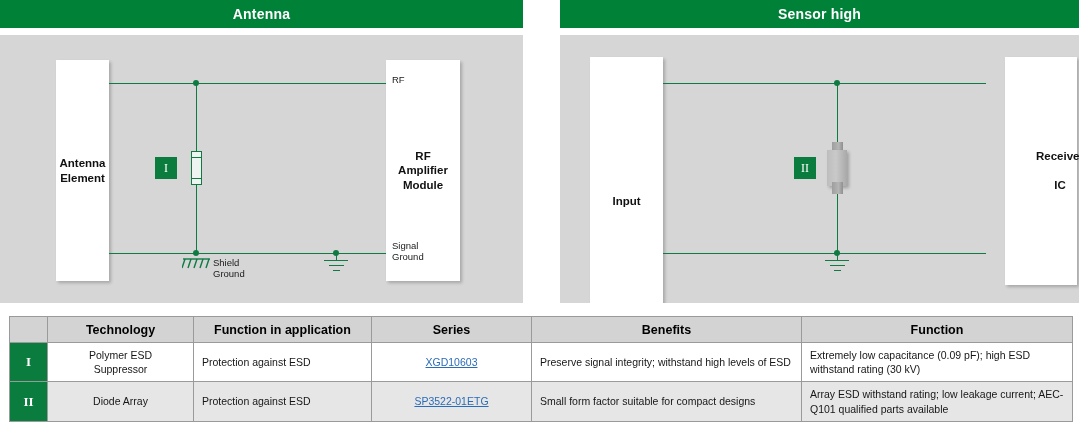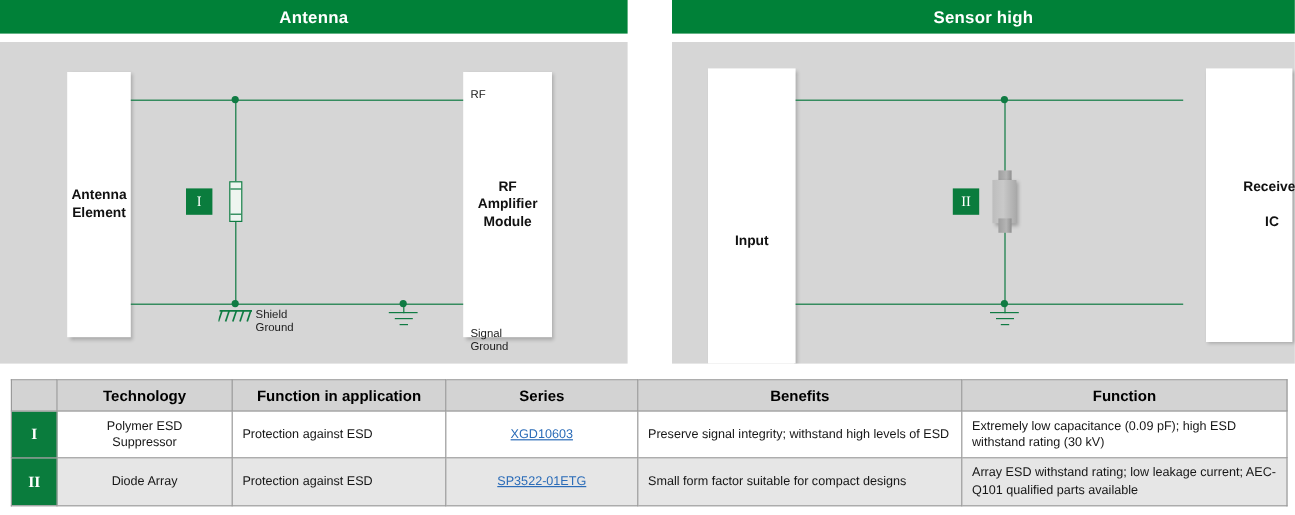--- a/index.html
+++ b/index.html
@@ -213,21 +213,21 @@
 
       <div class="blk" style="left:56px; top:25px; width:53px; height:221px; white-space:pre-line;">Antenna
 Element</div>
 
       <div class="blk" style="left:386px; top:25px; width:74px; height:221px; white-space:pre-line;">RF
 Amplifier
 Module</div>
 
       <div class="pin-label" style="left:392px; top:40px;">RF</div>
 
-      <div class="pin-label" style="left:392px; top:206px;margin-top:33px;">Signal
+      <div class="pin-label" style="left:392px; top:206px;">Signal
 Ground</div>
 
       <div class="wire-h" style="left:109px; top:48px; width:277px;"></div>
 
       <div class="wire-h" style="left:109px; top:218px; width:277px;"></div>
 
       <div class="wire-v" style="left:196px; top:48px; height:170px;"></div>
 
       <div class="node" style="left:193px; top:45px;"></div>
       <div class="node" style="left:193px; top:215px;"></div>

